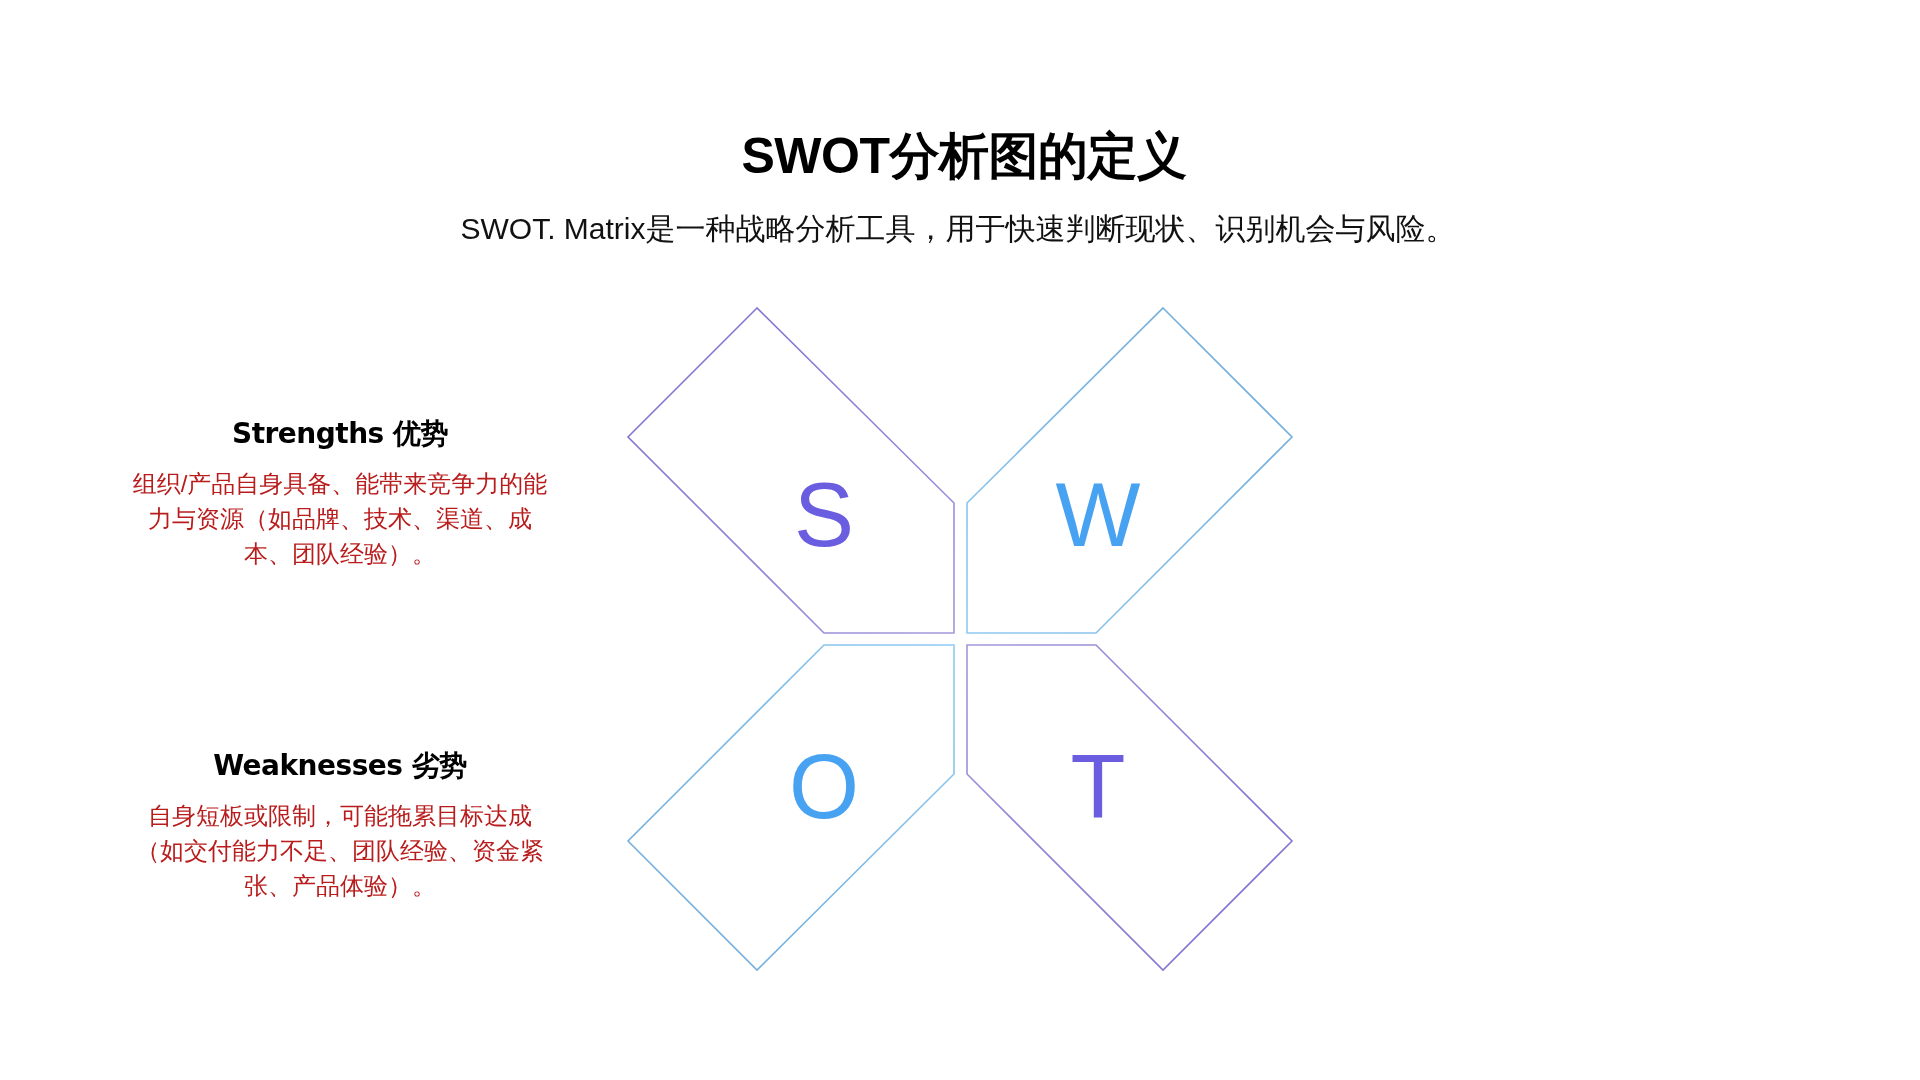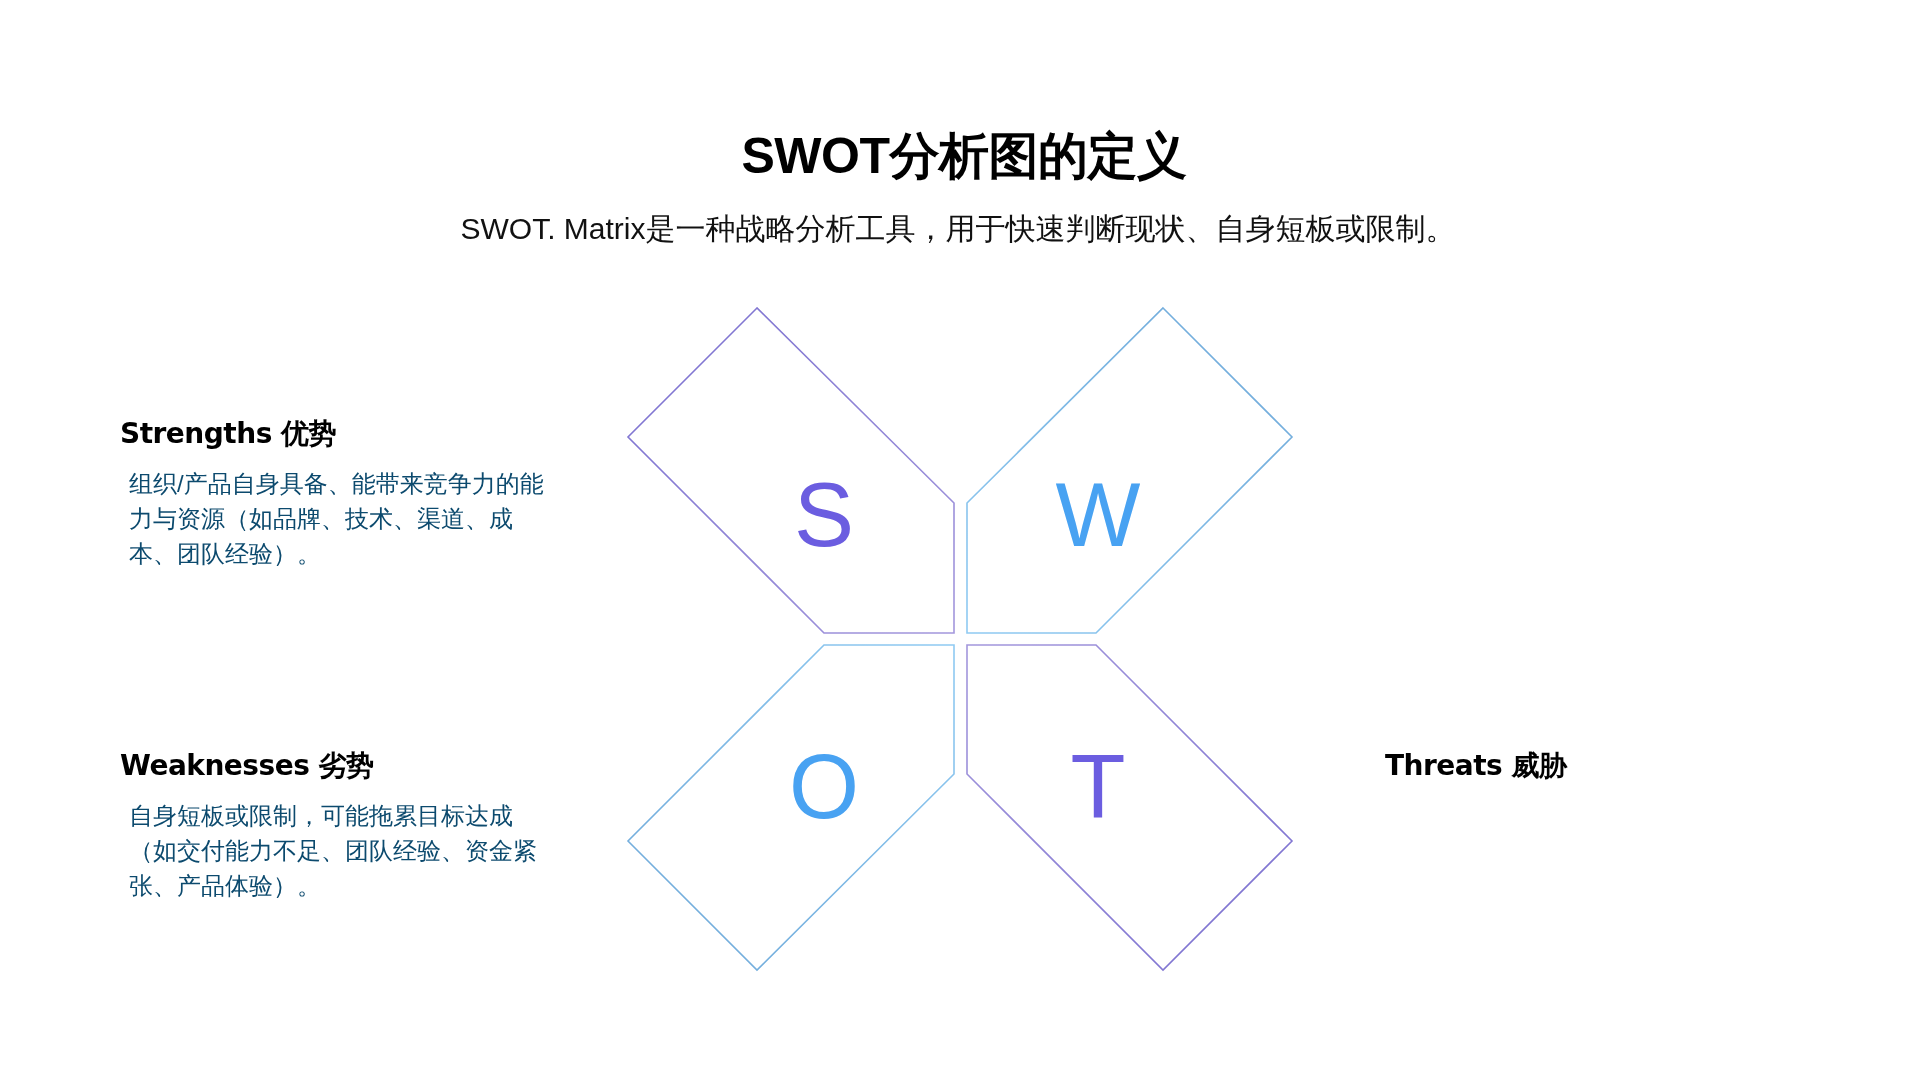--- a/index.html
+++ b/index.html
@@ -8,58 +8,57 @@
     font-family:"Liberation Sans","DejaVu Sans",sans-serif; color:#111;
   }
   .title {
     position:absolute; left:0; width:1928px; top:126px; text-align:center;
     font-size:50px; font-weight:bold; line-height:60px; color:#000; letter-spacing:-0.5px;
   }
   .subtitle {
     position:absolute; left:0; width:1916px; top:209px; text-align:center;
     font-size:30px; line-height:40px; color:#111;
   }
-  .block { position:absolute; width:440px; }
+  .block { position:absolute; width:440px;text-align:center; }
   .block.left { left:120px; }
   .block.right { left:1385px; width:440px; }
   .block.top { top:416px; }
   .block.bottom { top:748px; }
   .block h3 {
     margin:0 0 14px 0; font-size:28px; line-height:36px; font-weight:bold; color:#000;
     font-family:"DejaVu Sans","Liberation Sans",sans-serif; letter-spacing:-0.5px;
   }
   .block p {
-    margin:9px; font-size:24px; line-height:35px; color:#0c4a6e;
+    margin:9px; font-size:24px; line-height:35px; color:#b91c1c;
   }
   svg.diagram { position:absolute; left:0; top:0; }
   .letter {
     font-family:"Liberation Sans","DejaVu Sans",sans-serif; font-size:90px;
   }
 </style>
 </head>
 <body>
 
 <div class="title">SWOT分析图的定义</div>
-<div class="subtitle">SWOT. Matrix是一种战略分析工具，用于快速判断现状、自身短板或限制。</div>
+<div class="subtitle">SWOT. Matrix是一种战略分析工具，用于快速判断现状、识别机会与风险。</div>
 
 <div class="block left top">
   <h3>Strengths 优势</h3>
   <p>组织/产品自身具备、能带来竞争力的能力与资源（如品牌、技术、渠道、成本、团队经验）。</p>
 </div>
 
 <div class="block right top">
 </div>
 
 <div class="block left bottom">
   <h3>Weaknesses 劣势</h3>
   <p>自身短板或限制，可能拖累目标达成（如交付能力不足、团队经验、资金紧张、产品体验）。</p>
 </div>
 
 <div class="block right bottom">
-  <h3>Threats 威胁</h3>
 </div>
 
 <svg class="diagram" width="1920" height="1080" viewBox="0 0 1920 1080">
   <defs>
     <linearGradient id="gS" x1="0" y1="0" x2="1" y2="1">
       <stop offset="0" stop-color="#7a6fd0"></stop>
       <stop offset="1" stop-color="#a397dc"></stop>
     </linearGradient>
     <linearGradient id="gW" x1="1" y1="0" x2="0" y2="1">
       <stop offset="0" stop-color="#6ea8d8"></stop>

